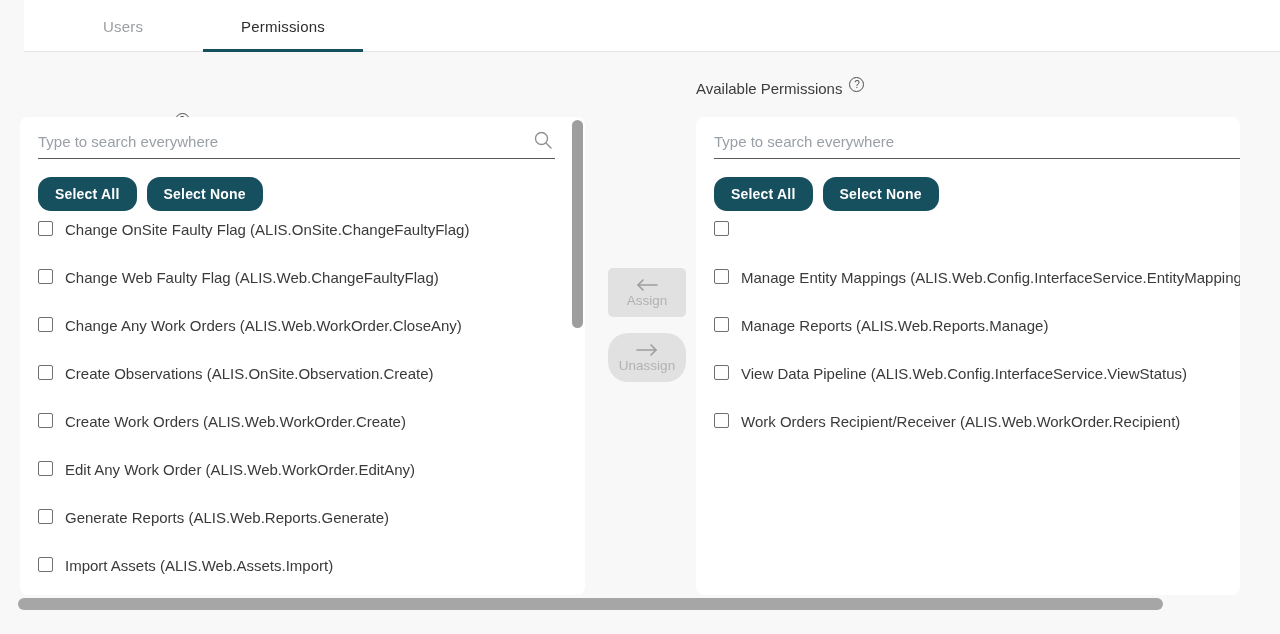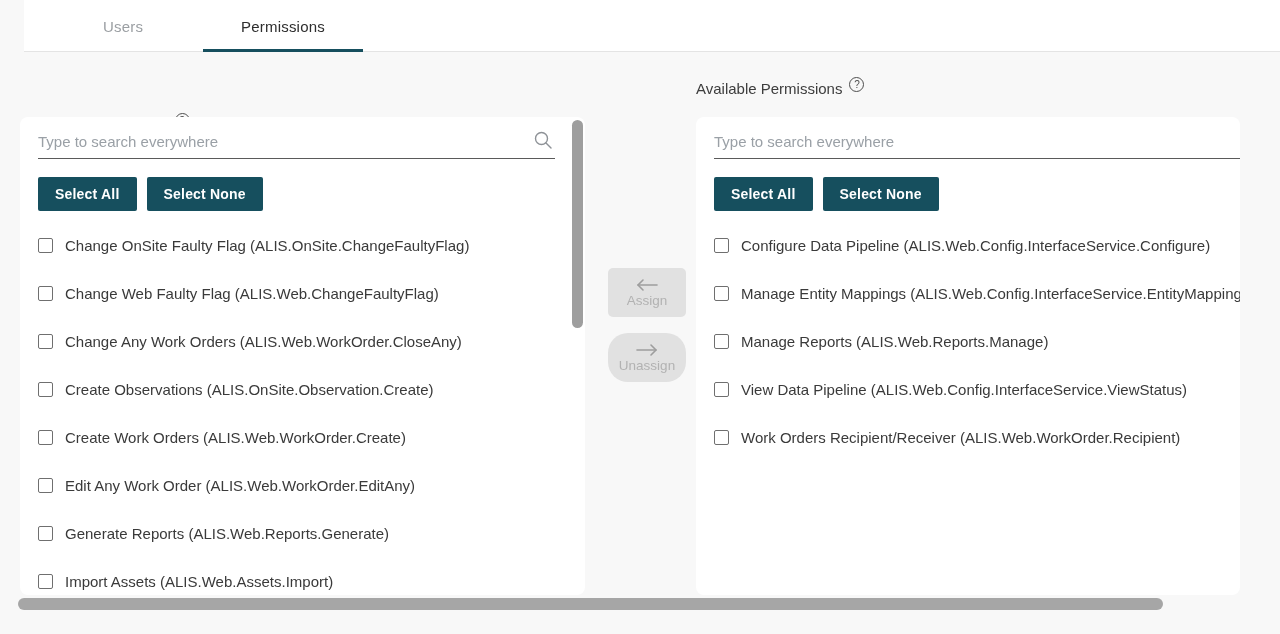--- a/index.html
+++ b/index.html
@@ -67,29 +67,29 @@
     cursor:pointer;
   }
 
   .btn-row {
     position:absolute; top:60px; left:18px;
     display:flex; gap:10px;
   }
   .teal-btn {
     height:34px; padding:0 17px;
     background:#164f5e; color:#ffffff;
-    border:none; border-radius:2px;
+    border:none; border-radius:13px;
     font-family:"Liberation Sans","DejaVu Sans",sans-serif;
     font-size:14px; font-weight:700; letter-spacing:.2px;
     cursor:pointer;
   }
 
   .perm-list { position:absolute; top:104px; left:0; right:0; }
   .perm-row {
-    height:48px; display:flex; align-items:center;
+    height:48px; display:flex; align-items:flex-start;
     padding-left:18px; gap:12px; cursor:pointer; white-space:nowrap;
   }
   .checkbox {
     flex:0 0 auto; width:15px; height:15px;
     border:1.5px solid #6f6f6f; border-radius:2px; background:#fff;
     cursor:pointer;
   }
   .perm-label { font-size:15px; color:#3a3a3a; white-space:nowrap; }
 
   
@@ -205,21 +205,20 @@
   <div class="search-wrap">
     <input class="search-input" type="text" placeholder="Type to search everywhere" style="">
   </div>
   <div class="btn-row">
     <button class="teal-btn">Select All</button>
     <button class="teal-btn">Select None</button>
   </div>
   <div class="perm-list">
     <div class="perm-row">
       <span class="checkbox"></span>
-      <span class="perm-label">Configure Data Pipeline (ALIS.Web.Config.InterfaceService.Configure)</span>
     </div>
     <div class="perm-row">
       <span class="checkbox"></span>
       <span class="perm-label">Manage Entity Mappings (ALIS.Web.Config.InterfaceService.EntityMappings)</span>
     </div>
     <div class="perm-row">
       <span class="checkbox"></span>
       <span class="perm-label">Manage Reports (ALIS.Web.Reports.Manage)</span>
     </div>
     <div class="perm-row">

